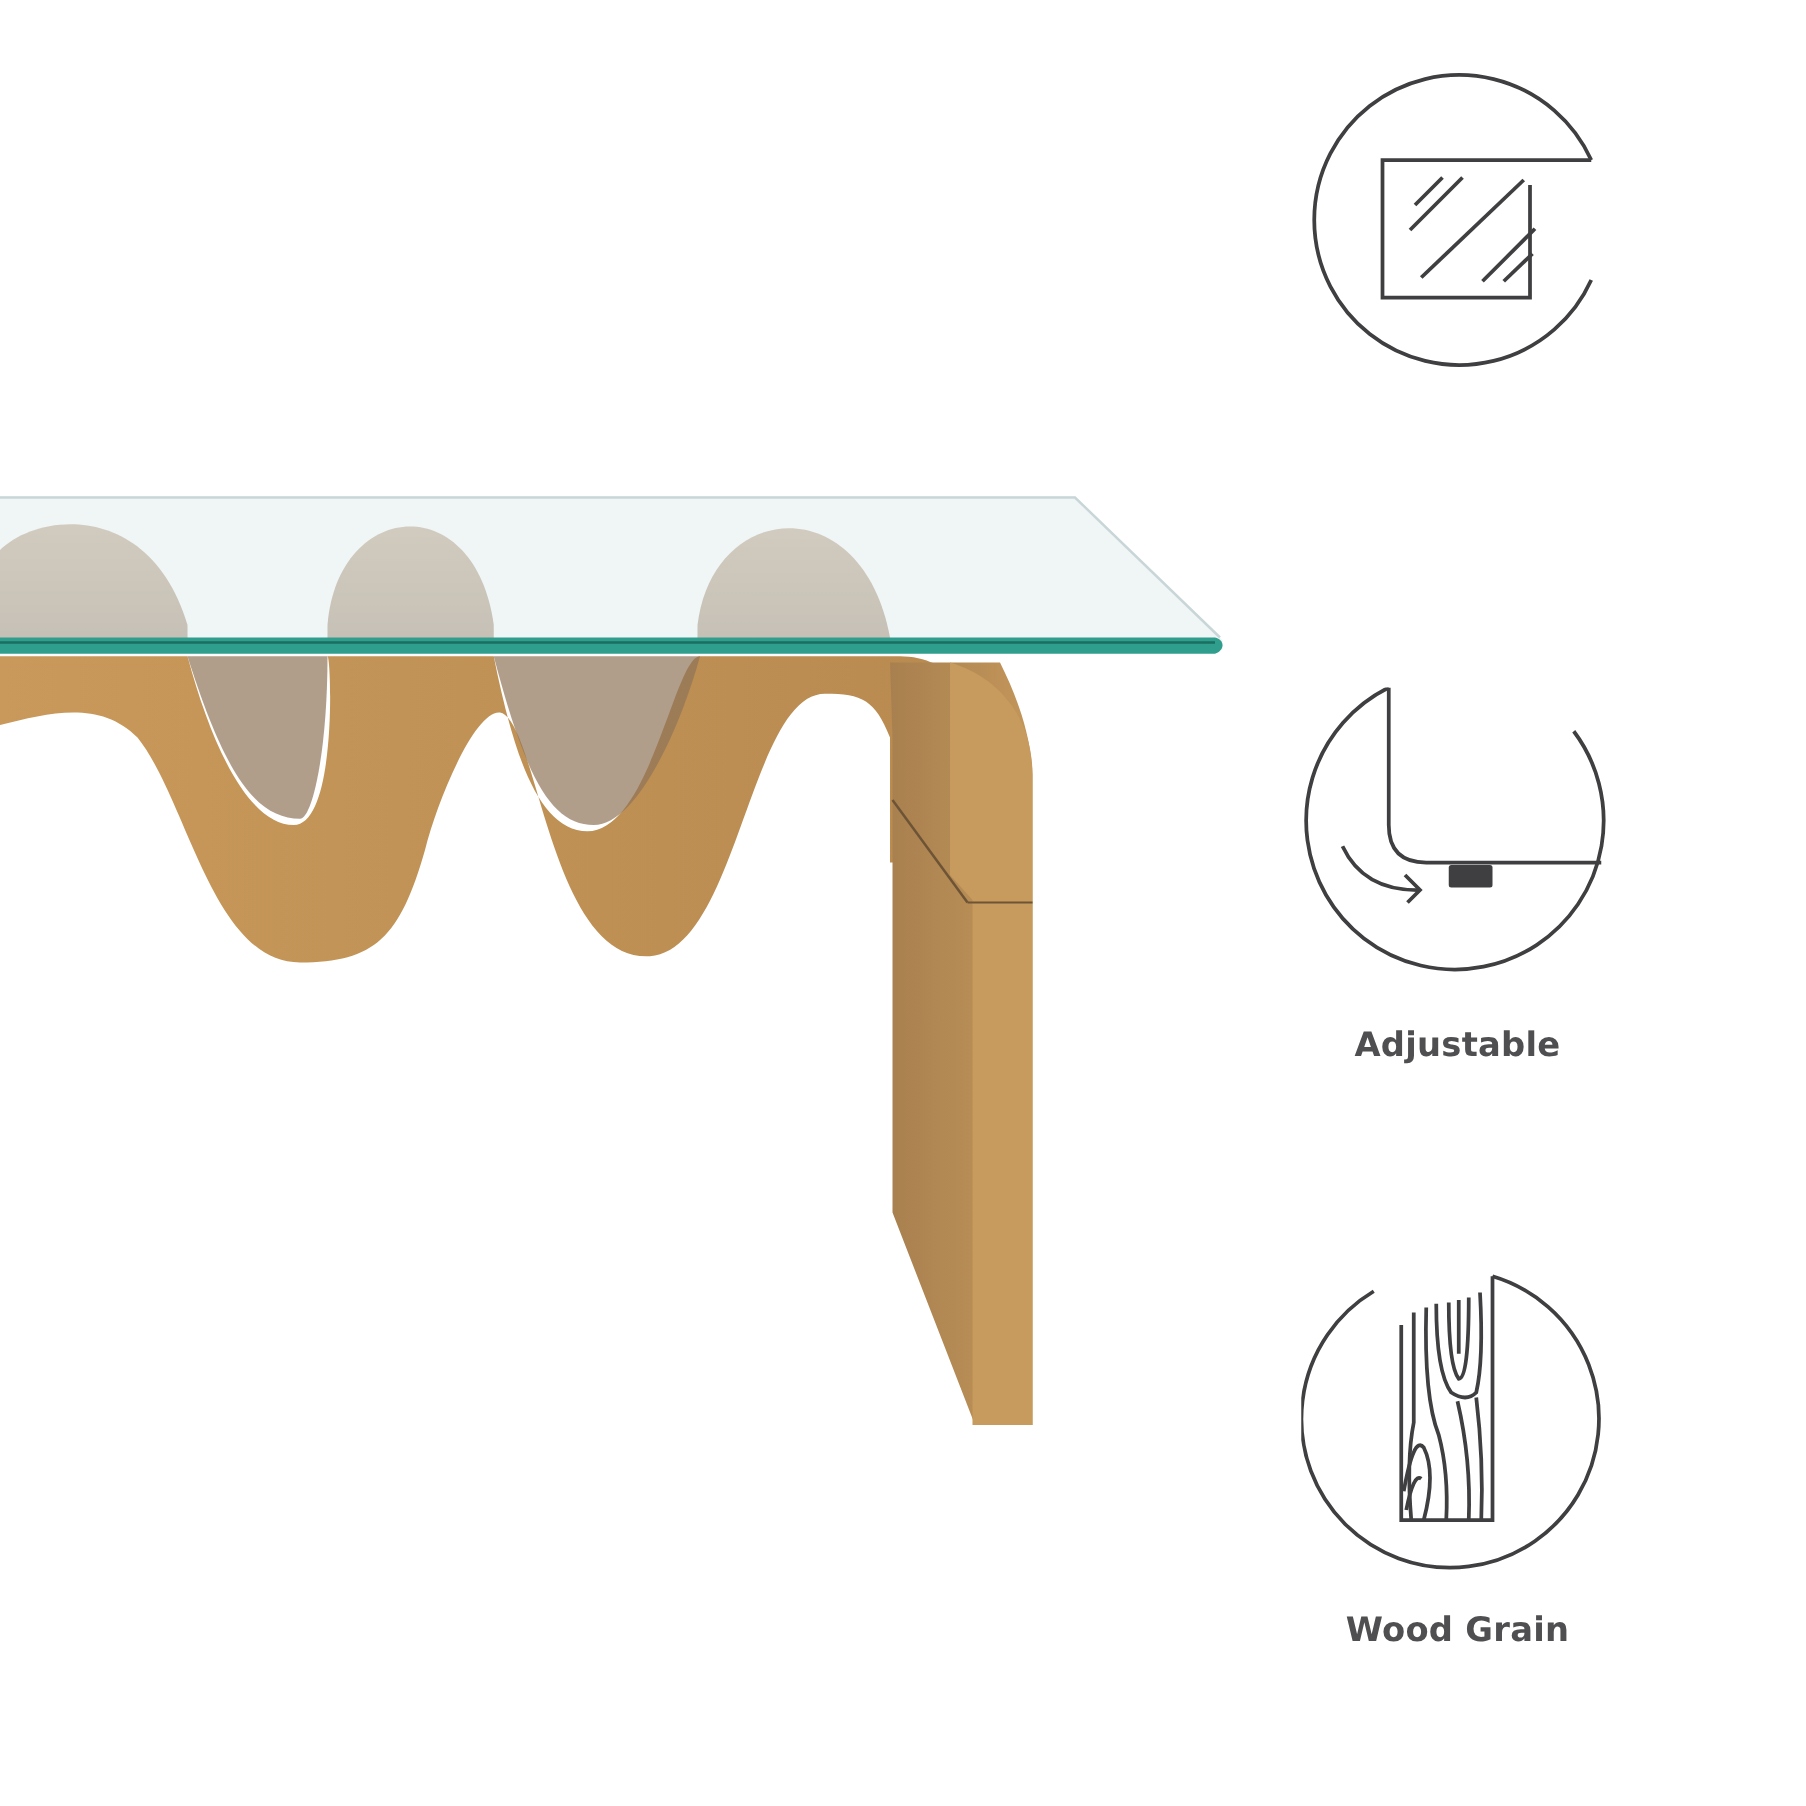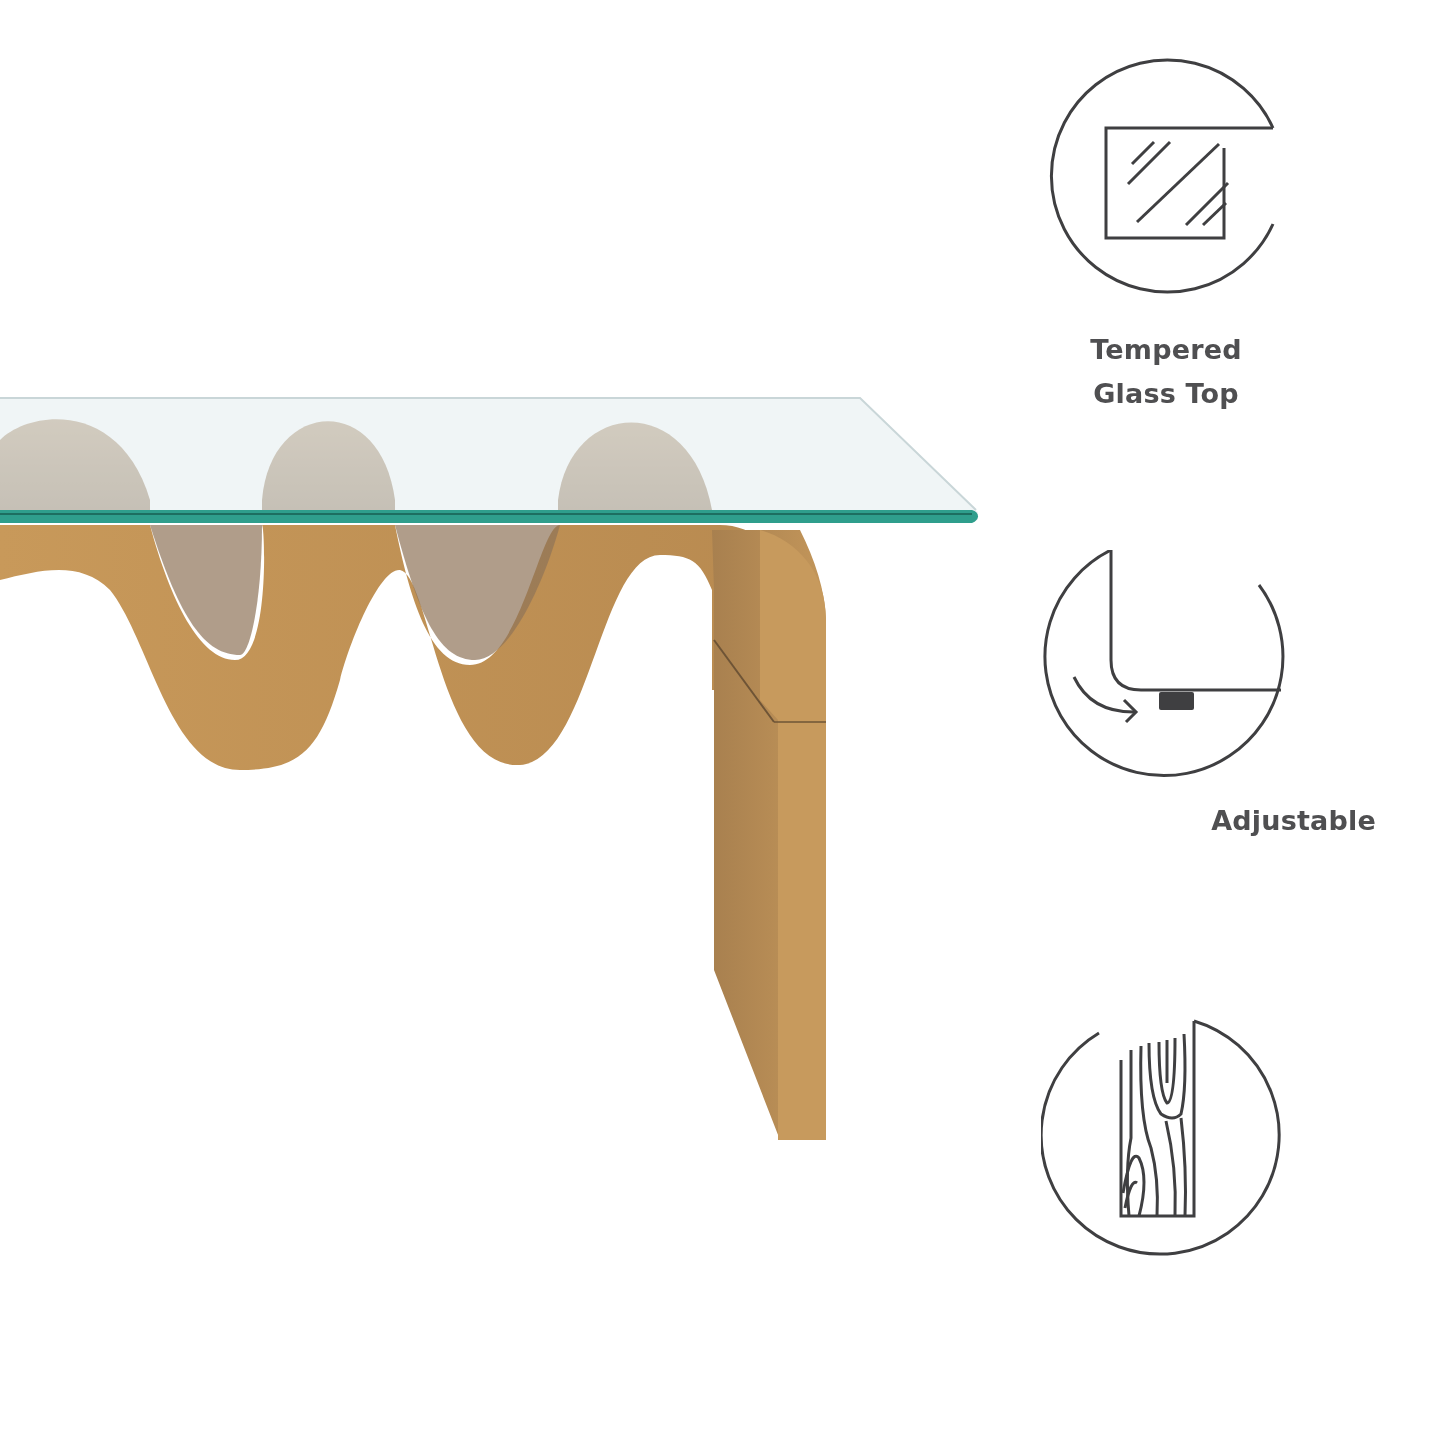--- a/index.html
+++ b/index.html
@@ -67,37 +67,33 @@
     <g stroke="#3f3f41" stroke-width="3" fill="none">
       <path d="M227,70 A116,116 0 1 0 227,166"></path>
       <path d="M227,70 L60,70 L60,180 L178,180 L178,90"></path>
       <line x1="86" y1="106" x2="108" y2="84"></line>
       <line x1="82" y1="126" x2="124" y2="84"></line>
       <line x1="91" y1="164" x2="173" y2="86"></line>
       <line x1="140" y1="167" x2="182" y2="125"></line>
       <line x1="157" y1="167" x2="180" y2="145"></line>
     </g>
   </svg>
-  <div class="feature-label" style="margin-top:30px;">
-    <div>Tempered</div>
-    <div>Glass Top</div>
-  </div>
 </div>
 
 <div class="feature" style="top:550px;">
   <svg width="250" height="245" viewBox="0 0 250 245">
     <g stroke="#3f3f41" stroke-width="3" fill="none">
       <path d="M70,0 A119,119 0 1 0 218,35"></path>
       <path d="M70,0 L70,110 Q70,140 100,140 L240,140"></path>
       <path d="M33,127 Q50,163 95,162"></path>
       <polyline points="83,150 95,162 85,172"></polyline>
     </g>
     <rect x="118" y="142" width="35" height="18" rx="2" fill="#3f3f41"></rect>
   </svg>
-  <div class="feature-label" style="margin-top:4px;text-align:right;">
+  <div class="feature-label" style="margin-top:20px;">
     <div>Adjustable</div>
   </div>
 </div>
 
 <div class="feature" style="top:1018px;">
   <svg width="250" height="245" viewBox="0 0 250 245">
     <g stroke="#3f3f41" stroke-width="3" fill="none">
       <path d="M58,15 A119,119 0 1 0 153,3"></path>
       <path d="M153,3 L153,198 L80,198 L80,42"></path>
       <path d="M90,32 L90,120 Q84,150 88,198"></path>
@@ -105,14 +101,15 @@
       <path d="M108,25 Q108,80 120,96 Q132,104 140,96 Q146,70 143,16"></path>
       <path d="M118,24 Q118,75 126,85 Q134,85 134,20"></path>
       <path d="M126,22 L126,65"></path>
       <path d="M125,103 Q136,150 134,198"></path>
       <path d="M140,100 Q146,150 144,198"></path>
       <path d="M82,175 Q90,130 98,140 Q108,160 98,198"></path>
       <path d="M84,190 Q90,160 96,165"></path>
     </g>
   </svg>
   <div class="feature-label" style="margin-top:20px;">
+    <div>Wood Grain</div>
   </div>
 </div>
 
 </body></html>

